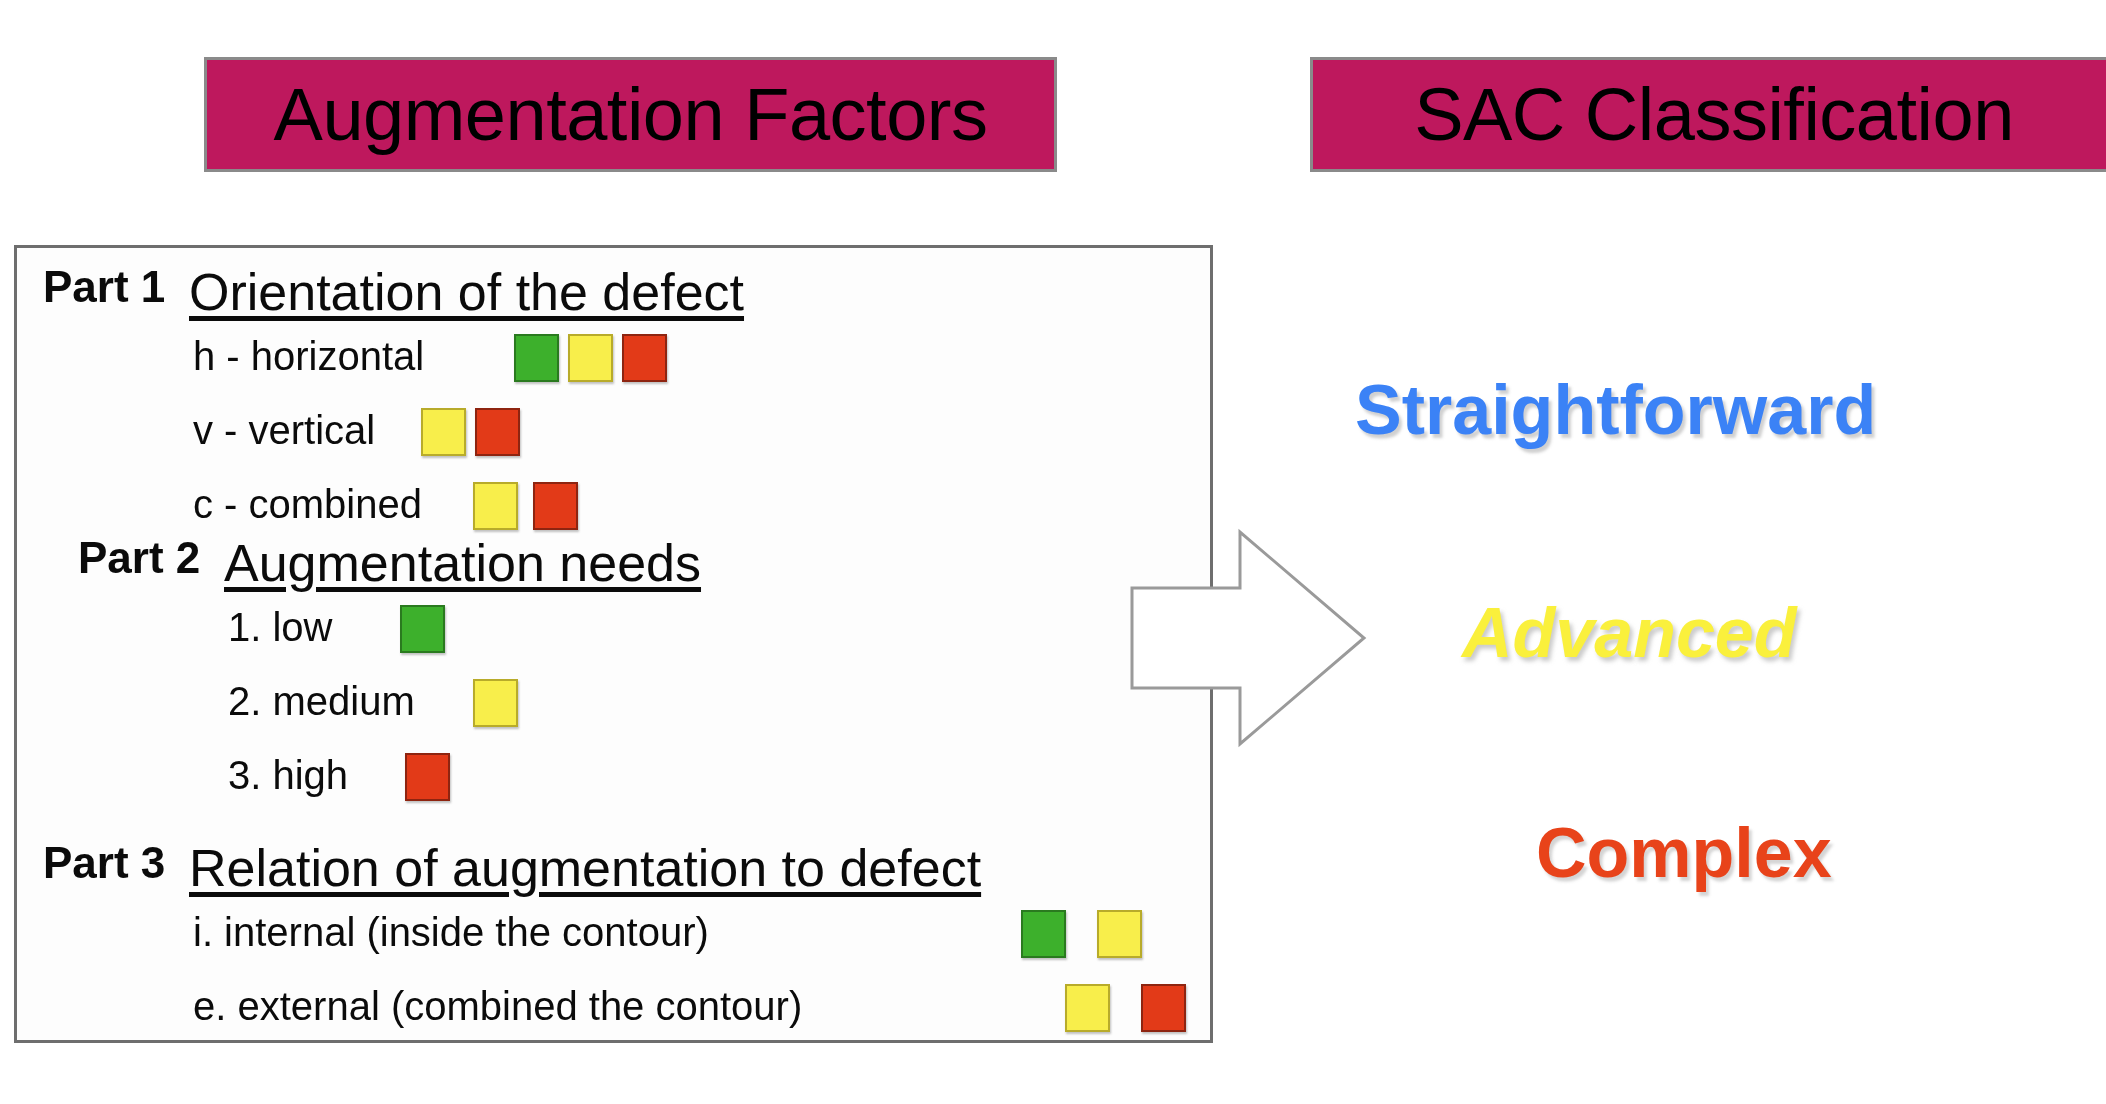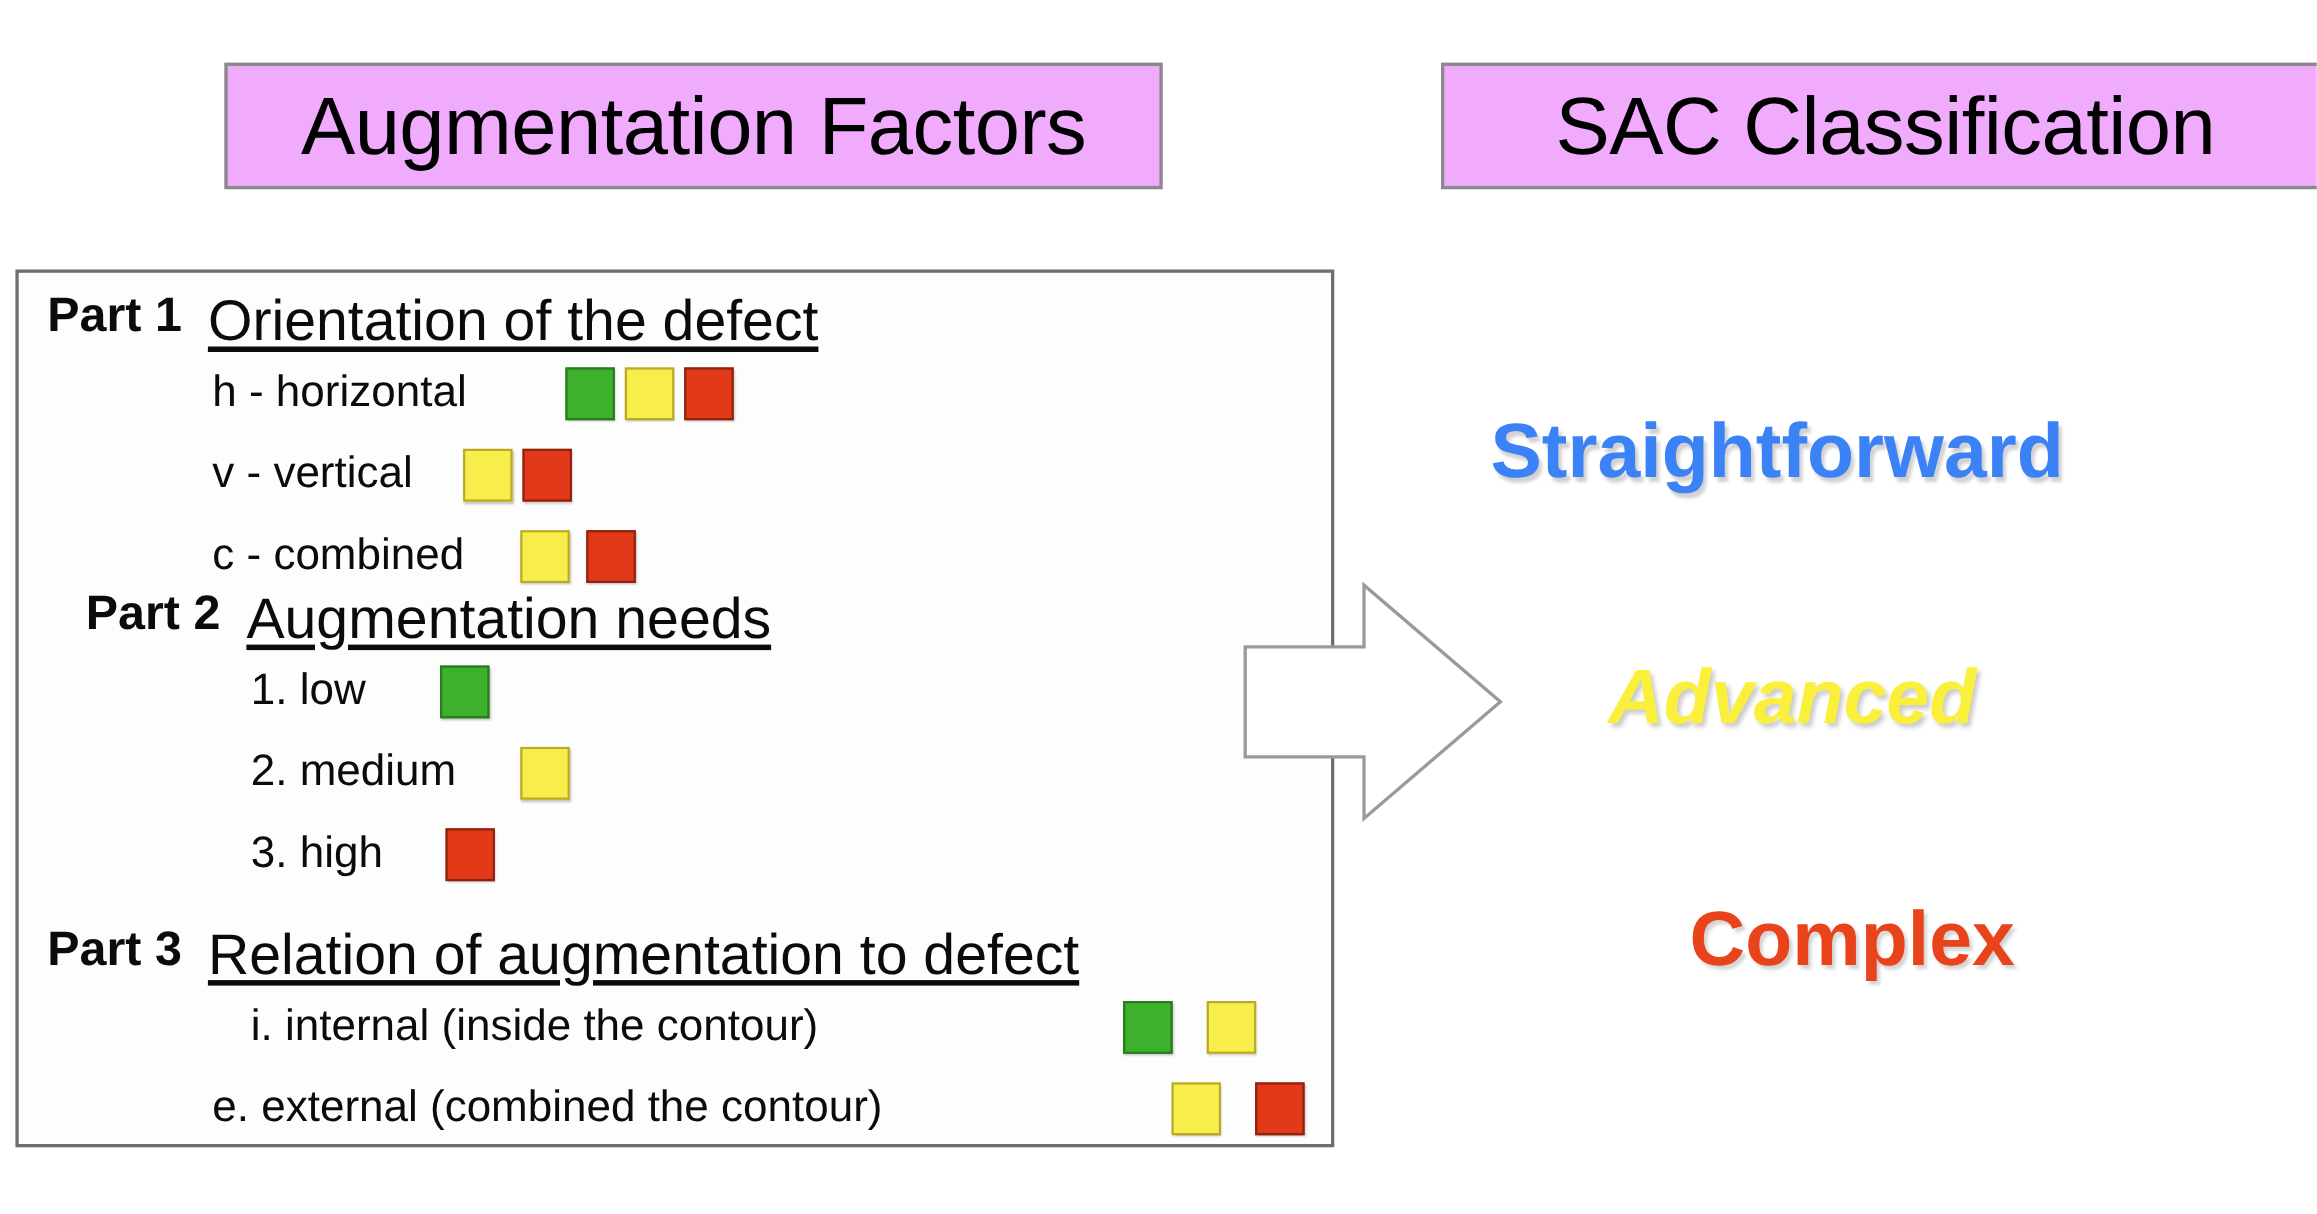--- a/index.html
+++ b/index.html
@@ -11,21 +11,21 @@
     width: 2106px;
     height: 1104px;
     position: relative;
     font-family: "Liberation Sans", sans-serif;
     overflow: hidden;
   }
 
   
   .title-box {
     position: absolute;
-    background: #f0abfc;
+    background: #be185d;
     border: 3px solid #8a8a8a;
     box-sizing: border-box;
     display: flex;
     align-items: center;
     justify-content: center;
     color: #000000;
     font-size: 74px;
     letter-spacing: -0.5px;
     line-height: 1;
     white-space: nowrap;
@@ -189,21 +189,21 @@
     </div>
   </div>
 
   <div class="part-block" id="part-3">
     <div class="part-header">
       <span class="part-label">Part 3</span>
       <span class="part-title">Relation of augmentation to defect</span>
     </div>
 
     <div class="option-row">
-      <span class="option-label" style="left:176px;margin-left:35px;">i. internal (inside the contour)</span>
+      <span class="option-label" style="left:176px;">i. internal (inside the contour)</span>
       <span class="swatch green" style="left:1004px; top:10px;"></span>
       <span class="swatch yellow" style="left:1080px; top:10px;"></span>
     </div>
 
     <div class="option-row">
       <span class="option-label" style="left:176px;">e. external (combined the contour)</span>
       <span class="swatch yellow" style="left:1048px; top:10px;"></span>
       <span class="swatch red" style="left:1124px; top:10px;"></span>
     </div>
   </div>

